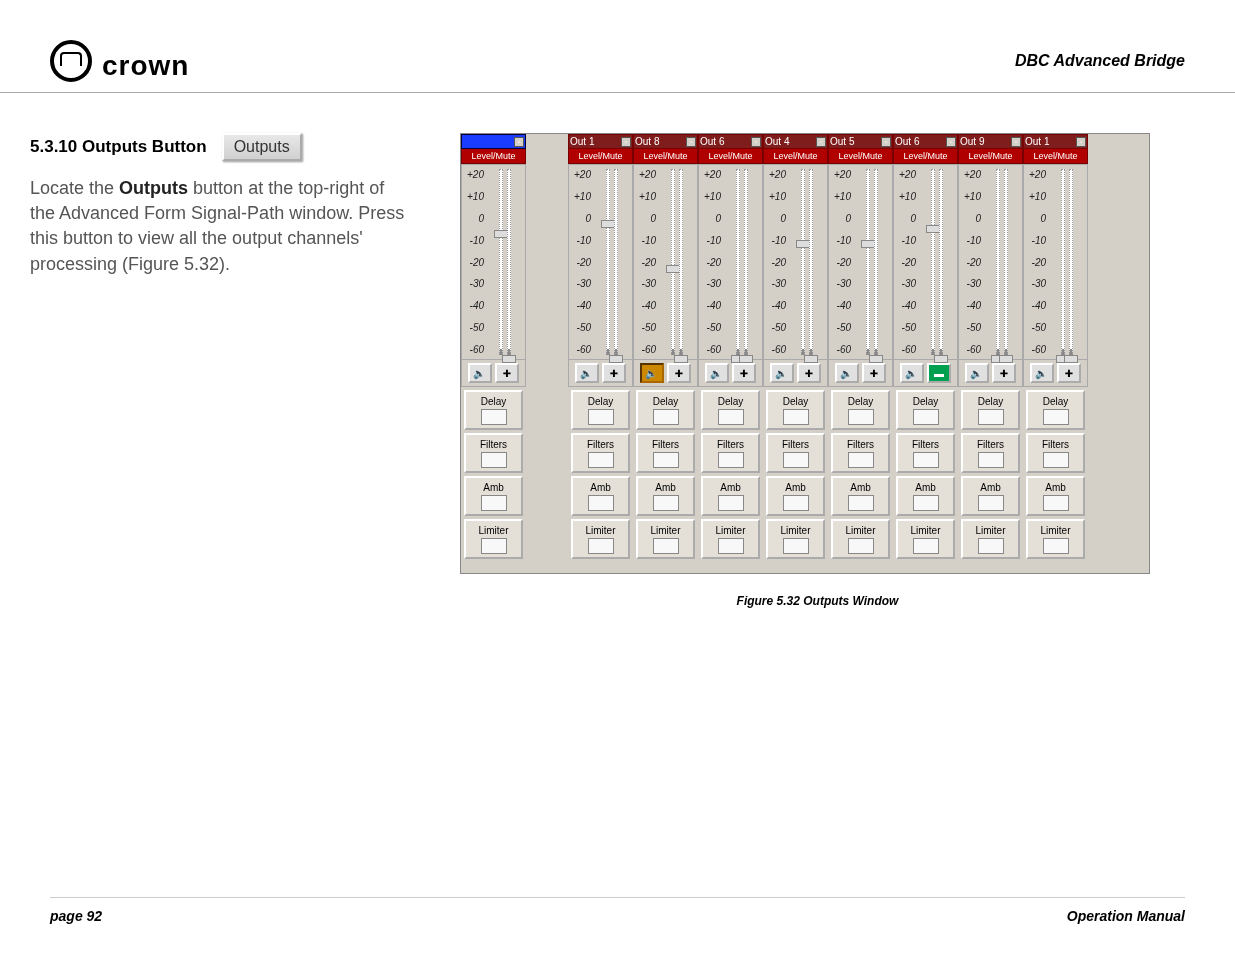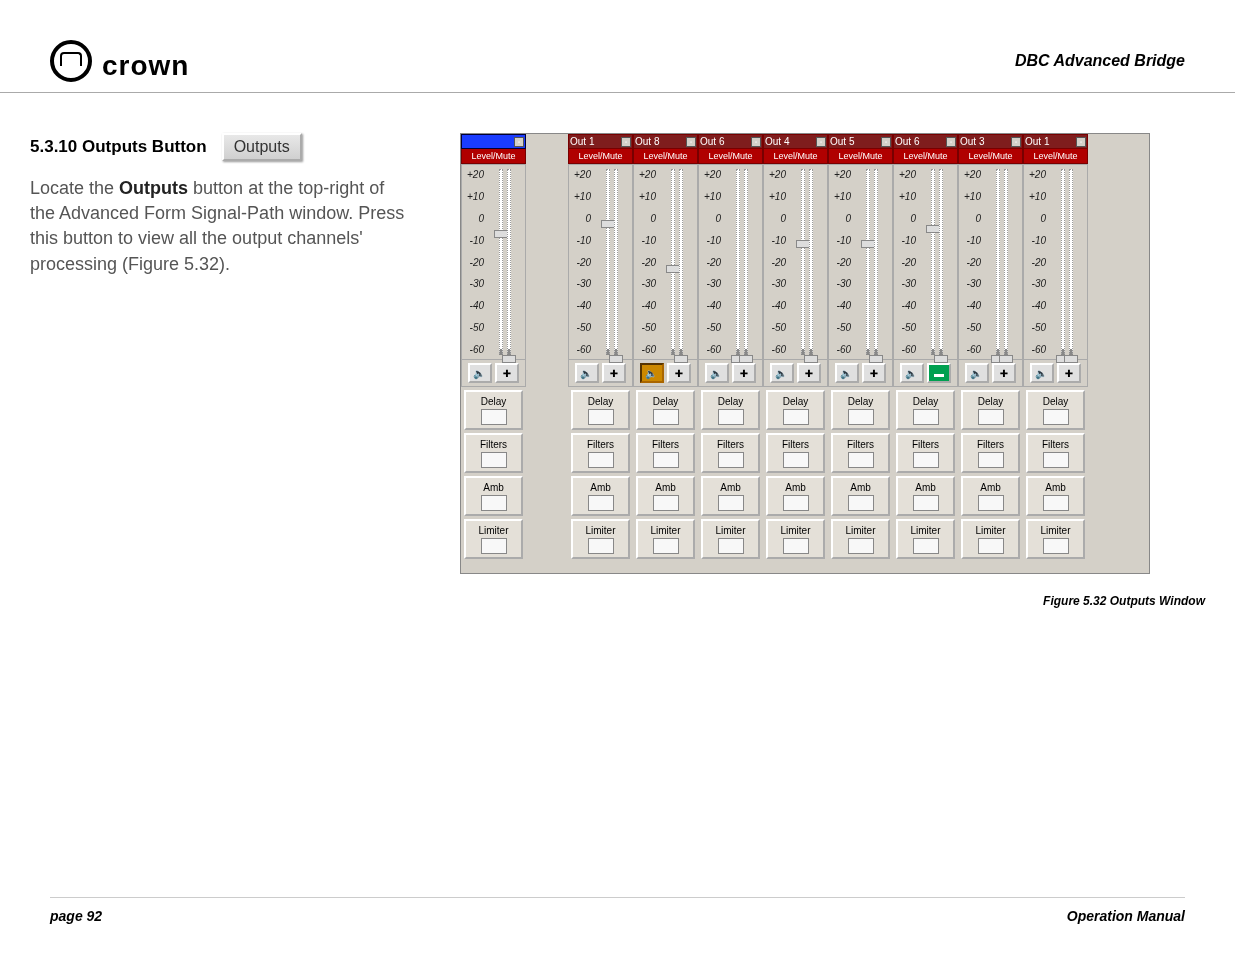--- a/index.html
+++ b/index.html
@@ -30,21 +30,21 @@
   .scale { display:flex; flex-direction:column; justify-content:space-between; font-size:10px; color:#222; width:22px; text-align:right; padding-right:2px;font-style:italic;}
   .track-wrap { flex:1; display:flex; justify-content:center; gap:4px; position:relative;}
   .track { width:4px; background:#fff; border:1px solid #999; border-bottom:6px solid #888; position:relative; border-style:dotted; border-bottom-style:solid;}
   .thumb { position:absolute; left:-6px; width:14px; height:8px; background:#ddd; border:1px solid #888; }
   .btn-row { display:flex; gap:3px; padding:3px; justify-content:center; background:#d4d0c8; border:1px solid #aaa; border-top:none;}
   .sm-btn { width:24px; height:20px; background:#e0e0e0; border:2px outset #fff; display:flex; align-items:center; justify-content:center; font-size:10px;}
   .sm-btn.muted { background:#cc8800; border:2px inset #aa6600; }
   .sm-btn.dash { background:#00a050; color:#fff; font-weight:bold; }
   .proc-btn { height:40px; background:#e4e0d8; border:2px outset #fff; margin:3px 3px 0 3px; display:flex; flex-direction:column; align-items:center; justify-content:center; font-size:10px; gap:2px;}
   .proc-btn .icon { width:26px; height:16px; border:1px solid #888; background:#f8f8f8; display:flex; align-items:center; justify-content:center; font-size:8px; color:#666;}
-  .caption { text-align:right; font-style:italic; font-weight:bold; font-size:12px; margin-top:20px; }
+  .caption { text-align:center; font-style:italic; font-weight:bold; font-size:12px; margin-top:20px; }
   .footer { position:absolute; bottom:30px; left:50px; right:50px; display:flex; justify-content:space-between; font-style:italic; font-weight:bold; font-size:14px; border-top:1px solid #ccc; padding-top:10px;}
 </style>
 </head>
 <body>
 
 <div class="header">
   <div class="logo-area">
     <div class="logo-circle">
         <div class="logo-inner"></div>
       </div>
@@ -399,21 +399,21 @@
               <span>Amb</span>
               <span class="icon"></span>
             </div>
             <div class="proc-btn">
               <span>Limiter</span>
               <span class="icon"></span>
             </div>
           </div>
           <div class="channel">
             <div class="ch-header">
-              <span>Out 3</span>
+              <span>Out 9</span>
               <span class="sq">▫</span>
             </div>
             <div class="ch-sub">Level/Mute</div>
             <div class="fader-box">
               <div class="scale">
                 <span>+20</span>
                 <span>+10</span>
                 <span>0</span>
                 <span>-10</span>
                 <span>-20</span>

